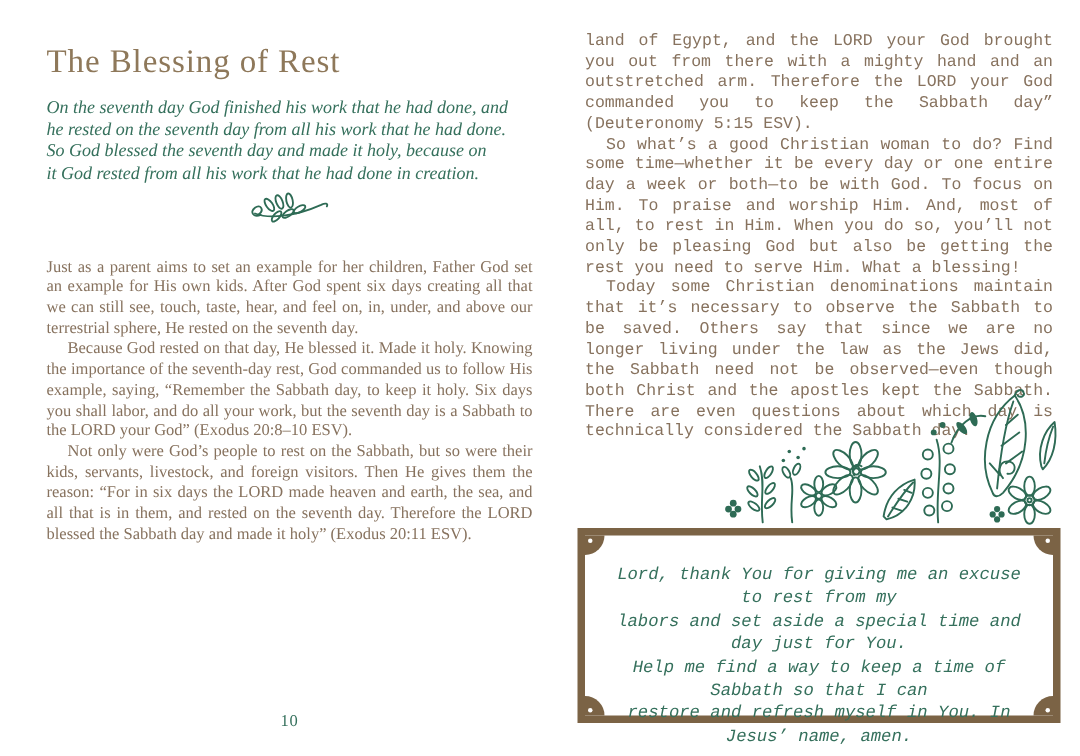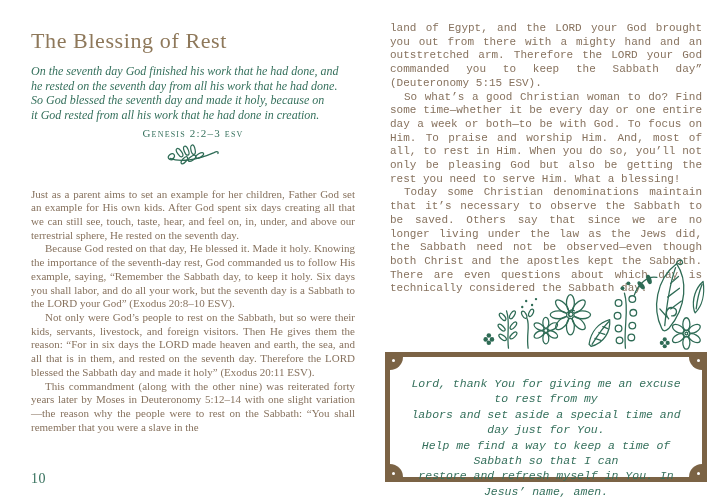--- a/index.html
+++ b/index.html
@@ -32,21 +32,21 @@
   }
 
   .sprig-wrap { margin-top:4px; text-align:center; height:24px; }
 
   .body-text { margin-top:21px; color:#87725e; font-size:11px; line-height:13.7px; text-align:justify; }
   .body-text p.indent { text-indent:14px; }
   .page-right .body-text { margin-top:22px; }
 
   .page-number {
     position:absolute; bottom:17px; left:0; width:100%;
-    color:#35705c; font-size:14px; letter-spacing:0.5px;
+    text-align:center; color:#35705c; font-size:11px; letter-spacing:0.5px;
   }
 
   .floral-wrap { position:absolute; top:257px; right:-5px; width:228px; height:94px; }
 
   .prayer-box {
     position:absolute; top:352px; left:-5px;
     width:322px; height:130px;
     border:5px solid #7b6345;
     background:#ffffff;
   }
@@ -76,42 +76,40 @@
 <div class="spread">
 
   <div class="page page-left">
     <h1 class="chapter-title">The Blessing of Rest</h1>
 
     <div class="scripture-quote">On the seventh day God finished his work that he had done, and
 he rested on the seventh day from all his work that he had done.
 So God blessed the seventh day and made it holy, because on
 it God rested from all his work that he had done in creation.</div>
 
-    <div class="scripture-reference">Genesis 2:2–3 esv</div>
 
     <div class="sprig-wrap">
       <svg width="58" height="23" viewBox="0 0 60 24" aria-hidden="true">
         <g stroke="#2e6b55" fill="none" stroke-width="1.3" stroke-linecap="round">
           <path d="M10,17 c-5,2 -8,-2 -4,-5 c4,-3 7,2 2,5"></path>
           <path d="M6,16 C16,20 34,18 52,10 C55,8.5 57,9 56,11"></path>
           <ellipse cx="16" cy="10" rx="2.2" ry="5" transform="rotate(-35 16 10)"></ellipse>
           <ellipse cx="23" cy="8" rx="2.2" ry="5" transform="rotate(-22 23 8)"></ellipse>
           <ellipse cx="30" cy="7" rx="2.2" ry="5" transform="rotate(-12 30 7)"></ellipse>
           <ellipse cx="21" cy="18" rx="2" ry="4.5" transform="rotate(42 21 18)"></ellipse>
           <ellipse cx="29" cy="16" rx="2" ry="4.5" transform="rotate(55 29 16)"></ellipse>
           <ellipse cx="37" cy="13" rx="2" ry="4.5" transform="rotate(60 37 13)"></ellipse>
         </g>
       </svg>
     </div>
 
     <div class="body-text">
         <p class="">Just as a parent aims to set an example for her children, Father God set an example for His own kids. After God spent six days creating all that we can still see, touch, taste, hear, and feel on, in, under, and above our terrestrial sphere, He rested on the seventh day.</p>
         <p class="indent">Because God rested on that day, He blessed it. Made it holy. Knowing the importance of the seventh-day rest, God commanded us to follow His example, saying, “Remember the Sabbath day, to keep it holy. Six days you shall labor, and do all your work, but the seventh day is a Sabbath to the LORD your God” (Exodus 20:8–10 ESV).</p>
         <p class="indent">Not only were God’s people to rest on the Sabbath, but so were their kids, servants, livestock, and foreign visitors. Then He gives them the reason: “For in six days the LORD made heaven and earth, the sea, and all that is in them, and rested on the seventh day. Therefore the LORD blessed the Sabbath day and made it holy” (Exodus 20:11 ESV).</p>
-        <p class="indent">This commandment (along with the other nine) was reiterated forty years later by Moses in Deuteronomy 5:12–14 with one slight variation—the reason why the people were to rest on the Sabbath: “You shall remember that you were a slave in the</p>
       </div>
 
     <div class="page-number">10</div>
   </div>
 
   <div class="page page-right">
     <div class="body-text">
         <p class="">land of Egypt, and the LORD your God brought you out from there with a mighty hand and an outstretched arm. Therefore the LORD your God commanded you to keep the Sabbath day” (Deuteronomy 5:15 ESV).</p>
         <p class="indent">So what’s a good Christian woman to do? Find some time—whether it be every day or one entire day a week or both—to be with God. To focus on Him. To praise and worship Him. And, most of all, to rest in Him. When you do so, you’ll not only be pleasing God but also be getting the rest you need to serve Him. What a blessing!</p>
         <p class="indent">Today some Christian denominations maintain that it’s necessary to observe the Sabbath to be saved. Others say that since we are no longer living under the law as the Jews did, the Sabbath need not be observed—even though both Christ and the apostles kept the Sabbath. There are even questions about which day is technically considered the Sabbath day.</p>

